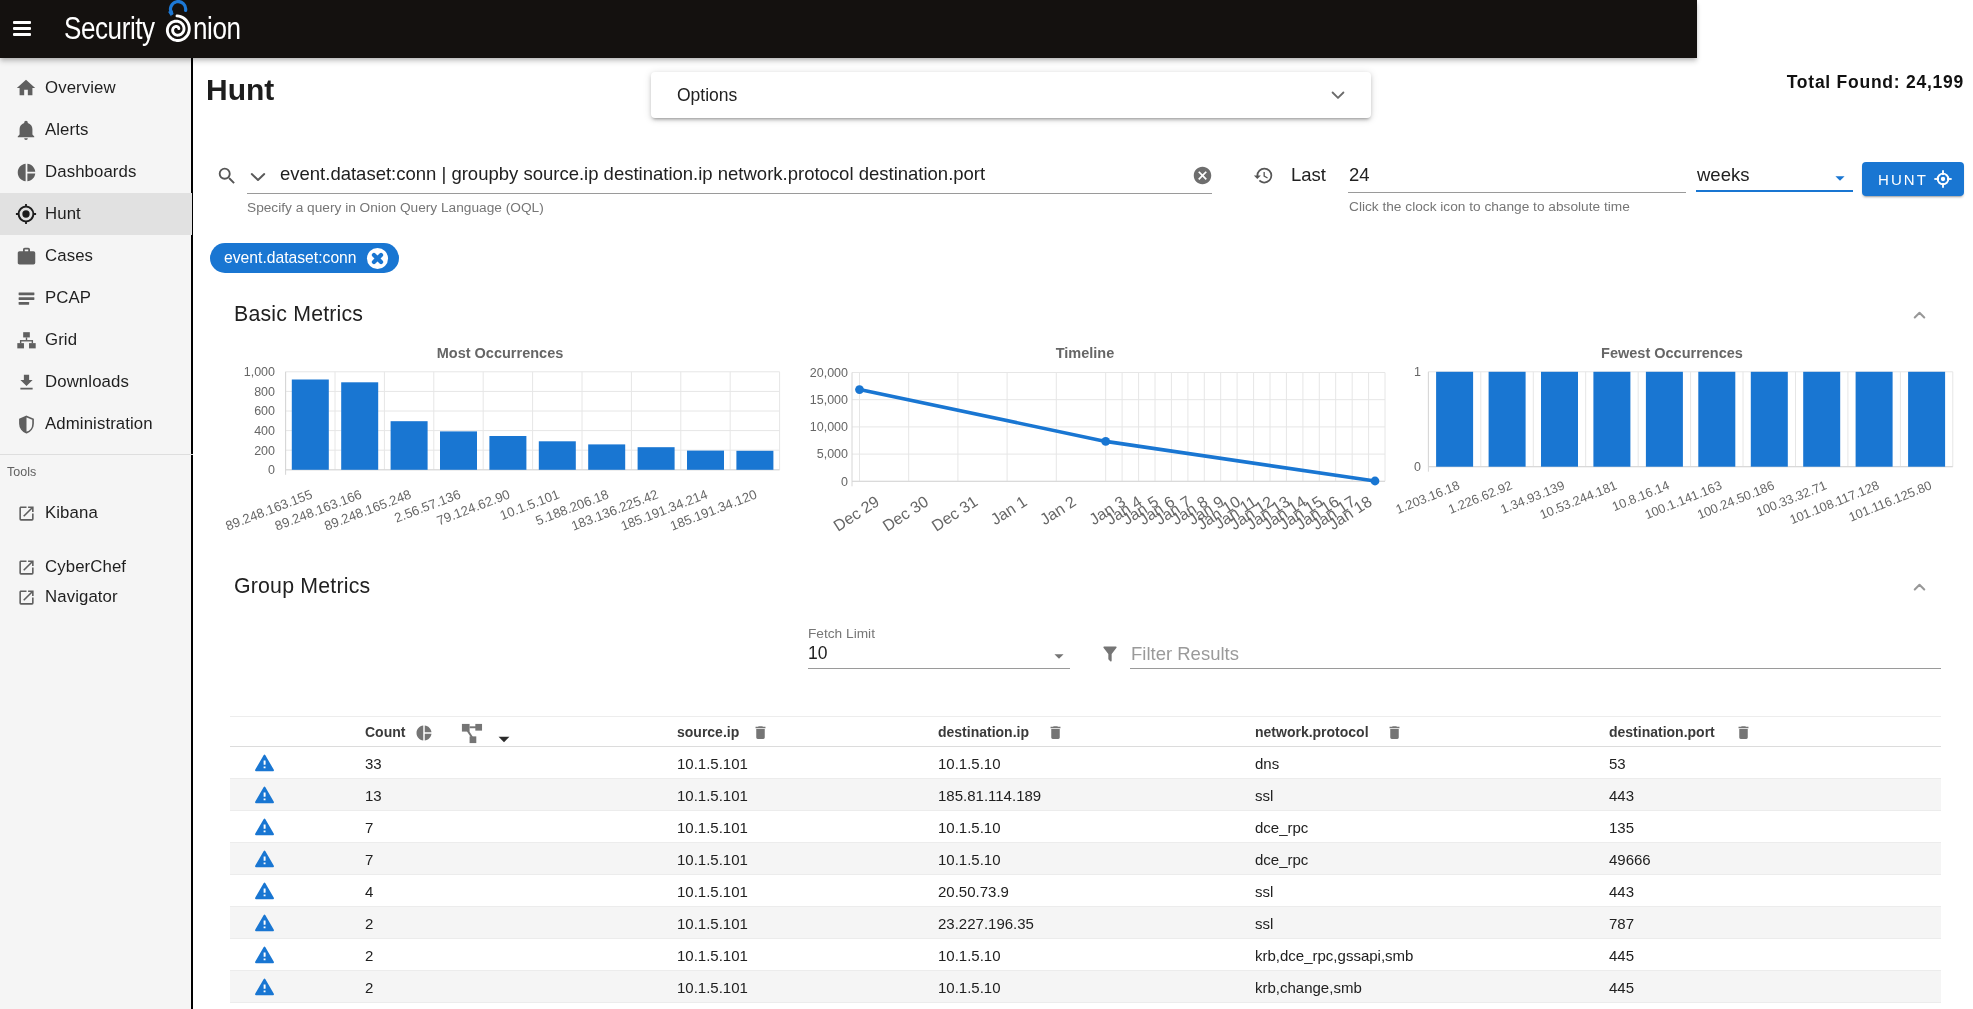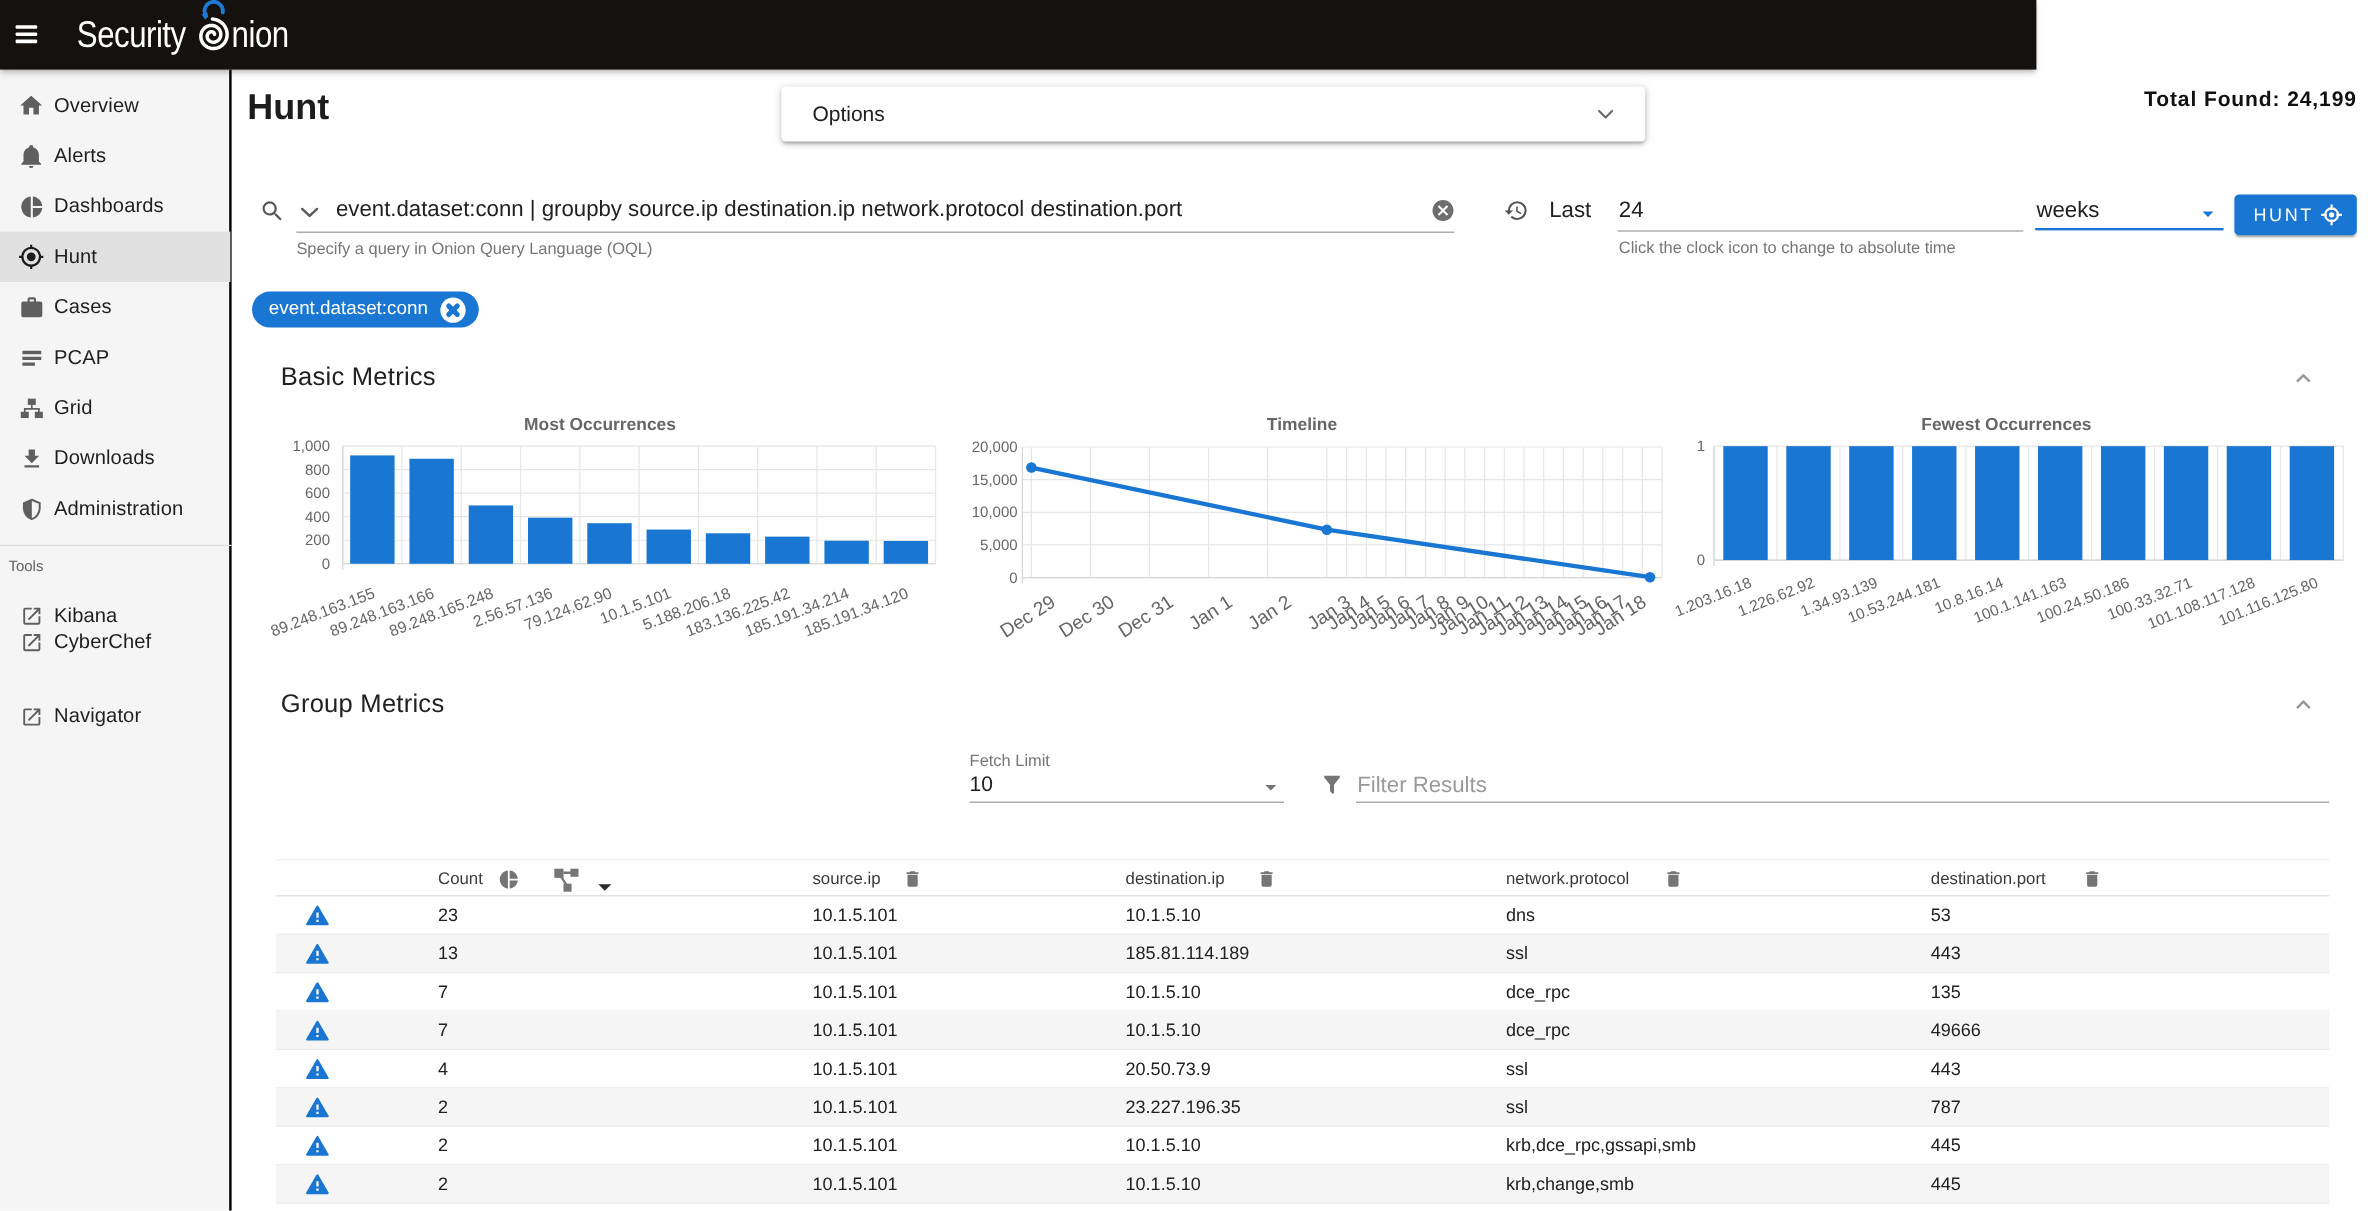--- a/index.html
+++ b/index.html
@@ -29,21 +29,21 @@
 
 #chip{position:absolute;left:210px;top:243px;height:30px;background:#1976d2;border-radius:16px;display:flex;align-items:center;padding:0 10px 0 14px;}
 #chip .t{color:#fff;font-size:15.7px;margin-right:9px;}
 .sechead{position:absolute;font-size:21.3px;color:#212121;letter-spacing:.2px;}
 
 #gtable{position:absolute;left:230px;top:716px;width:1711px;}
 .thead{position:relative;height:31px;border-top:1px solid #ededed;border-bottom:1px solid #dcdcdc;}
 .trow{position:relative;height:32px;font-size:15px;color:#212121;border-bottom:1px solid #ececec;box-sizing:border-box;}
 .trow.alt{background:#f5f5f5;}
 .cell{position:absolute;top:50%;transform:translateY(-50%);}
-.hcell{position:absolute;top:50%;transform:translateY(-50%);font-size:14px;font-weight:400;color:#3a3a3a;}
+.hcell{position:absolute;top:50%;transform:translateY(-50%);font-size:14px;font-weight:700;color:#3a3a3a;}
 .c1{left:135px;} .c2{left:447px;} .c3{left:708px;} .c4{left:1025px;} .c5{left:1379px;}
 .rowic{position:absolute;left:24px;top:50%;transform:translateY(-50%);width:21px;height:21px;}
 </style>
 </head>
 <body>
 <div id="page">
 
 <div id="topbar">
   <div id="hamb" class="abs" style="left:13px;top:21px;">
         <span></span>
@@ -151,21 +151,21 @@
   <div class="abs" style="left:0;top:396px;width:193px;height:1px;background:#dedede;"></div>
   <div class="abs" style="left:7px;top:407px;font-size:12.5px;color:#616161;">Tools</div>
   <div class="navitem" style="top:434px;">
         <span class="ic">
           <svg width="19" height="19" viewBox="0 0 24 24">
             <path fill="#5f5f5f" d="M14,3V5H17.59L7.76,14.83L9.17,16.24L19,6.41V10H21V3M19,19H5V5H12V3H5C3.89,3 3,3.9 3,5V19A2,2 0 0,0 5,21H19A2,2 0 0,0 21,19V12H19V19Z"></path>
           </svg>
         </span>
         <span class="tx">Kibana</span>
       </div>
-  <div class="navitem" style="top:456px;padding-left:40px;">
+  <div class="navitem" style="top:488px;padding-left:40px;">
         <span class="ic">
           <svg width="19" height="19" viewBox="0 0 24 24">
             <path fill="#5f5f5f" d="M14,3V5H17.59L7.76,14.83L9.17,16.24L19,6.41V10H21V3M19,19H5V5H12V3H5C3.89,3 3,3.9 3,5V19A2,2 0 0,0 5,21H19A2,2 0 0,0 21,19V12H19V19Z"></path>
           </svg>
         </span>
         <span class="tx">CyberChef</span>
       </div>
   <div class="navitem" style="top:518px;">
         <span class="ic">
           <svg width="19" height="19" viewBox="0 0 24 24">
@@ -437,21 +437,21 @@
     <span class="hcell c5">destination.port</span>
     <svg class="abs" style="left:1505px;top:7px;" width="17" height="17" viewBox="0 0 24 24">
           <path fill="#757575" d="M19,4H15.5L14.5,3H9.5L8.5,4H5V6H19V4M6,19A2,2 0 0,0 8,21H16A2,2 0 0,0 18,19V7H6V19Z"></path>
         </svg>
   </div>
   <div class="trow">
         <svg class="rowic" viewBox="0 0 24 24">
           <path fill="#1976d2" stroke="#1976d2" stroke-width="2" stroke-linejoin="round" d="M13,14H11V9H13M13,18H11V16H13M2.2,20.3H21.8L12,3.4L2.2,20.3Z"></path>
           <path fill="#fff" d="M13,14H11V9H13M13,18H11V16H13"></path>
         </svg>
-        <span class="cell c1">23</span>
+        <span class="cell c1">33</span>
         <span class="cell c2">10.1.5.101</span>
         <span class="cell c3">10.1.5.10</span>
         <span class="cell c4">dns</span>
         <span class="cell c5">53</span>
       </div>
   <div class="trow alt">
         <svg class="rowic" viewBox="0 0 24 24">
           <path fill="#1976d2" stroke="#1976d2" stroke-width="2" stroke-linejoin="round" d="M13,14H11V9H13M13,18H11V16H13M2.2,20.3H21.8L12,3.4L2.2,20.3Z"></path>
           <path fill="#fff" d="M13,14H11V9H13M13,18H11V16H13"></path>
         </svg>

